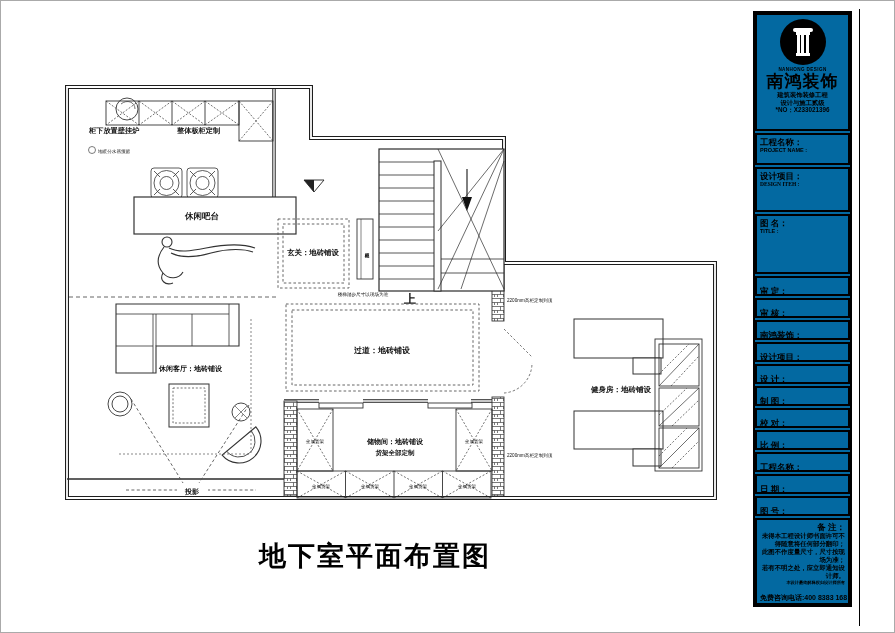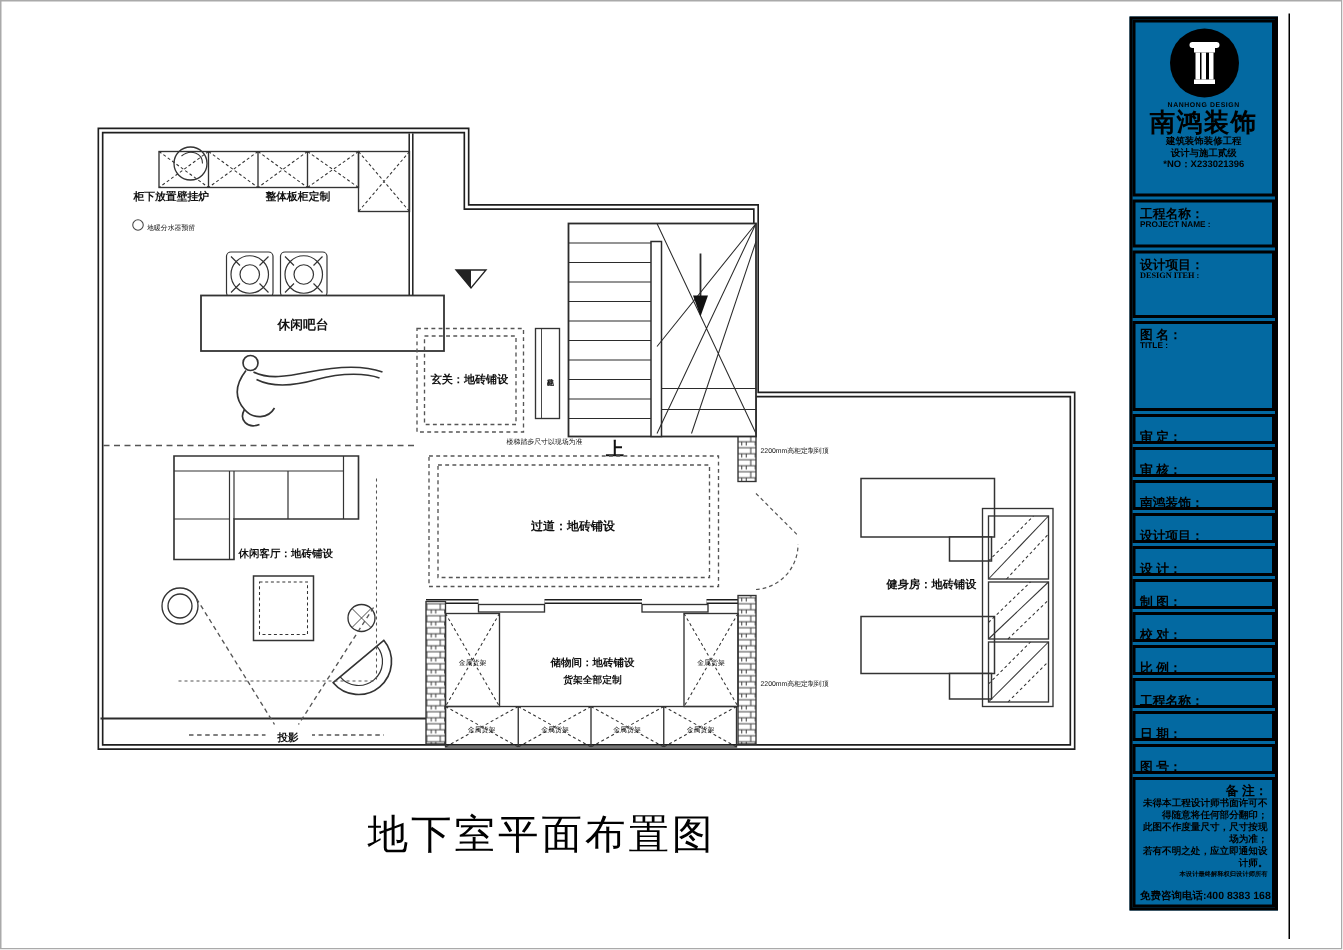--- a/index.html
+++ b/index.html
@@ -25,21 +25,21 @@
   #field-title{height:60px;}
   .tb-f{height:20px;padding-top:8px;}
   .tb-f2{height:32px;}
   #remarks{font-weight:bold;}
   #remarks .r-line{font-size:6.4px;line-height:8px;font-weight:bold;}
   #remarks .r-tiny{font-size:4.2px;line-height:6px;font-weight:bold;}
   #remarks .r-phone{font-size:7px;line-height:8px;font-weight:bold;margin-top:8px;white-space:nowrap;}
   #foldline{position:absolute;left:858px;top:8px;width:1px;height:617px;background:#000;}
 
   
-  #drawtitle{position:absolute;left:244px;top:537px;font-size:27px;font-weight:normal;
+  #drawtitle{position:absolute;left:258px;top:537px;font-size:27px;font-weight:bold;
              letter-spacing:2px;color:#000;}
 </style>
 </head>
 <body>
 
 <div id="sheet">
 
   <svg id="plan" width="750" height="633" viewBox="0 0 750 633" style="position:absolute;left:0;top:0;">
     <defs>
       <pattern id="brick" width="9" height="8" patternUnits="userSpaceOnUse">

